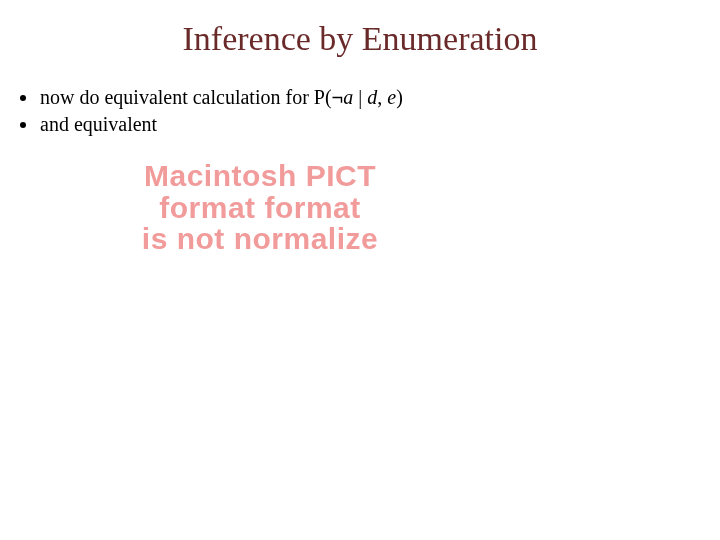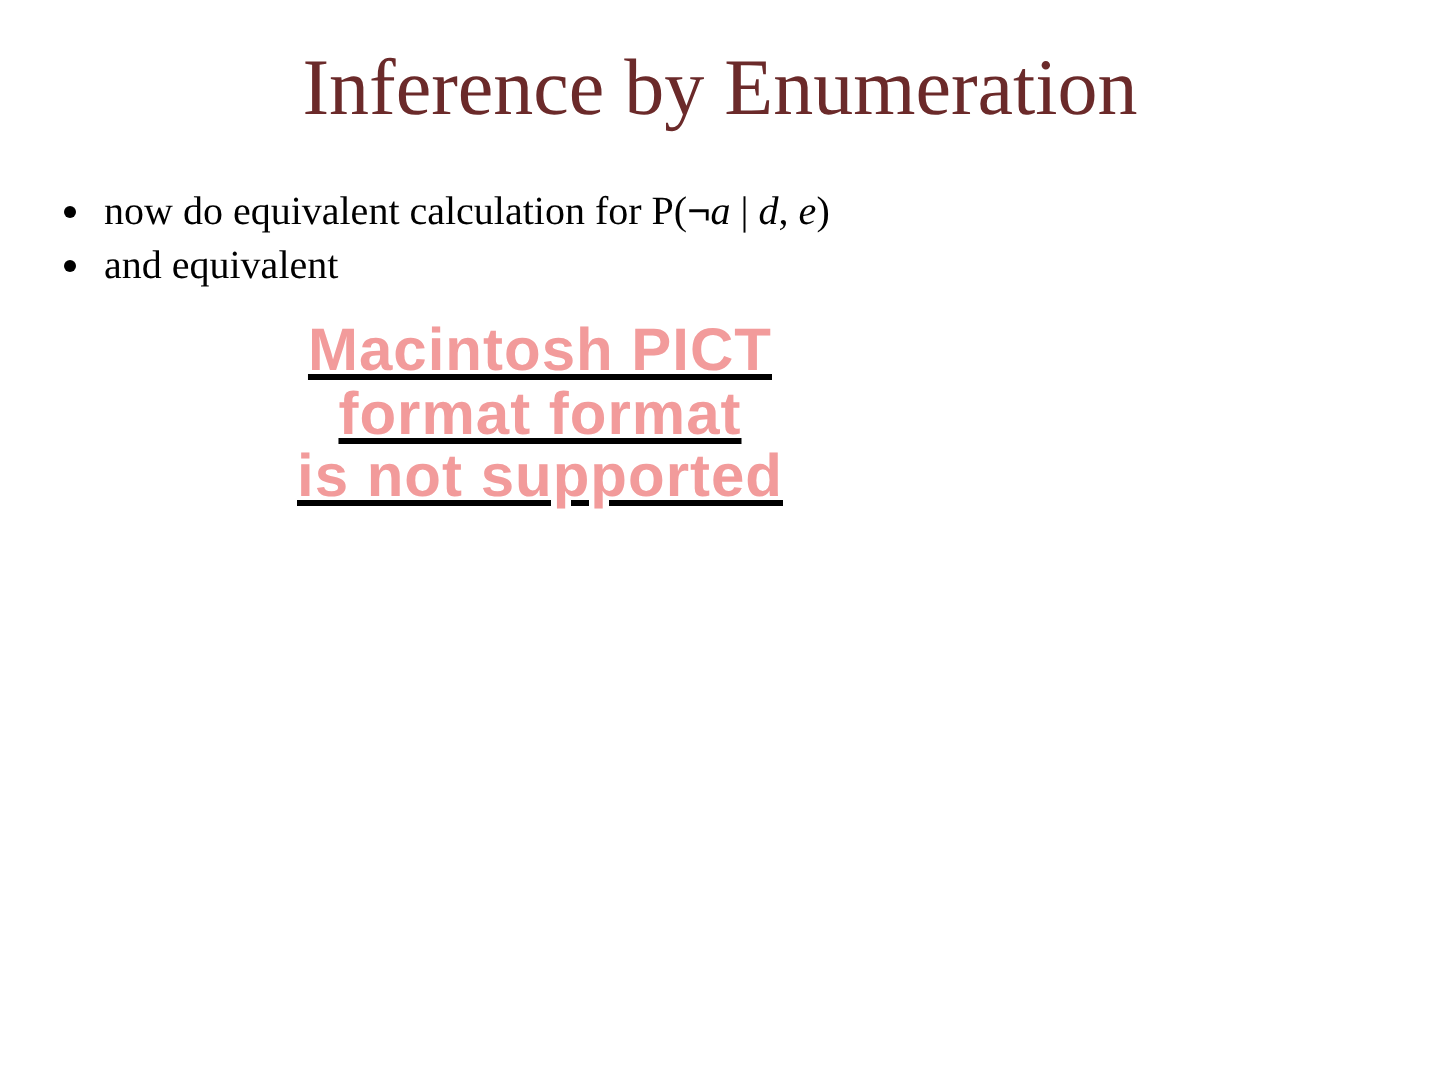--- a/index.html
+++ b/index.html
@@ -1,26 +1,26 @@
 <!DOCTYPE html>
 <html><head>
 <meta charset="utf-8">
 <style>
   * { margin: 0; padding: 0; box-sizing: border-box; }
   html, body { width: 720px; height: 540px; background: #fff; font-family: Georgia, 'Times New Roman', serif; }
   .slide { width: 720px; height: 540px; padding: 20px 0 0 0; position: relative; }
-  .title { text-align: center; font-size: 40px; color: #6b2a2a; font-weight: 400; margin-bottom: 28px; }
-  .bullets { list-style: none; padding-left: 32px; }
+  .title { text-align: center; font-size: 34px; color: #6b2a2a; font-weight: 400; margin-bottom: 28px; }
+  .bullets { list-style: none; padding-left: 20px; }
   .bullets li { font-size: 20px; color: #000; margin-bottom: 4px; display: flex; align-items: baseline; }
   .bullets li .dot { display: inline-block; width: 6px; height: 6px; background: #000; border-radius: 50%; margin-right: 14px; flex-shrink: 0; position: relative; top: -3px; }
   .bullet-text { font-family: Georgia, 'Times New Roman', serif; }
   .math-pre { font-style: normal; }
   .math-neg { font-family: Arial, sans-serif; }
   .math-var { font-style: italic; }
-  .warn-box { position: absolute; left: 90px; top: 160px; width: 360px; text-align: center; text-decoration: underline; }
+  .warn-box { position: absolute; left: 80px; top: 160px; width: 360px; text-align: center; }
   .warn-line { font-family: Arial, Helvetica, sans-serif; font-weight: 900; font-size: 30px; color: #f29b9b; letter-spacing: 0.5px; line-height: 1.05; }
 </style>
 </head>
 <body>
 
 <div class="slide">
 
   <h1 class="title">Inference by Enumeration</h1>
 
   <ul class="bullets">
@@ -32,16 +32,16 @@
     </li>
     <li>
       <span class="dot"></span>
       <span class="bullet-text">and equivalent</span>
     </li>
   </ul>
 
   <div class="warn-box">
     <div class="warn-line">Macintosh PICT</div>
     <div class="warn-line">format format</div>
-    <div class="warn-line">is not supported</div>
+    <div class="warn-line">is not normalize</div>
   </div>
 
 </div>
 
 </body></html>

